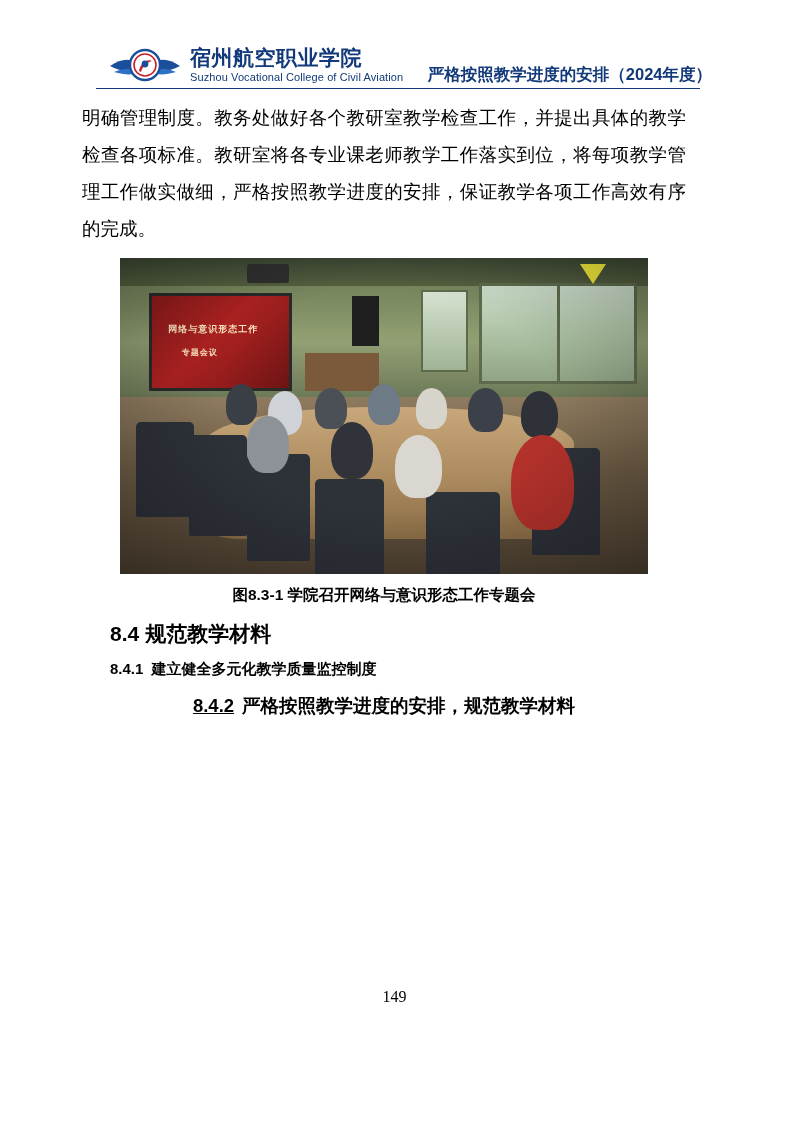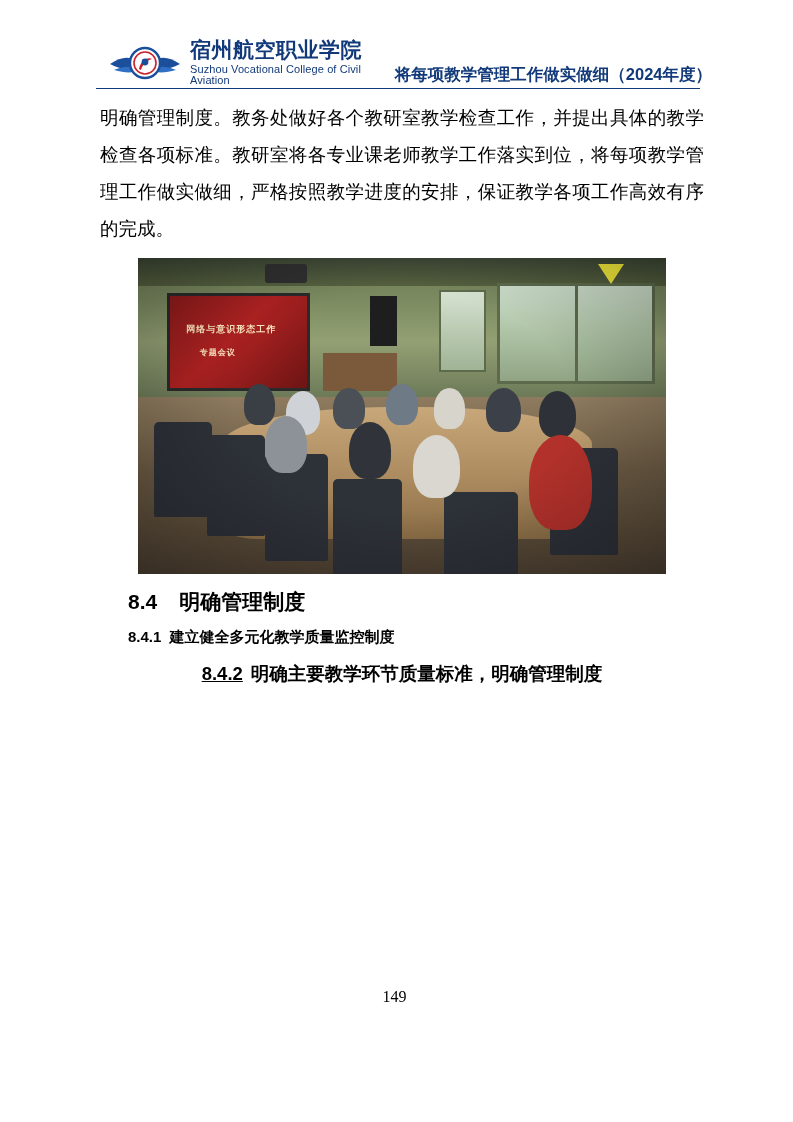--- a/index.html
+++ b/index.html
@@ -71,21 +71,21 @@
     left: 96px;
     top: 88px;
     width: 604px;
     height: 0;
     border-top: 1.6px solid #123a7a;
   }
 
   
   .content {
     position: absolute;
-    left: 100px;
+    left: 82px;
     top: 100px;
     width: 604px;
   }
   p.body {
     margin: 0;
     font-size: 18.5px;
     line-height: 37px;
     color: #000000;
     text-align: justify;
     text-justify: inter-ideograph;
@@ -194,21 +194,21 @@
 
   
   h2.h-sec {
     margin: 14px 0 0 0;
     font-family: "Liberation Sans", sans-serif;
     font-weight: bold;
     font-size: 21px;
     color: #000;
     text-indent: 28px;
   }
-  h2.h-sec .num { margin-right: 22px; }
+  h2.h-sec .num { margin-right: 6px; }
   h3.h-sub {
     margin: 12px 0 0 0;
     font-family: "Liberation Sans", sans-serif;
     font-weight: bold;
     font-size: 15px;
     color: #000;
     text-indent: 28px;
   }
   h3.h-sub .num { margin-right: 8px; }
   h3.h-sub-c {
@@ -253,21 +253,21 @@
             <path d="M31 27 C33 17, 41 15, 44 17 C40 18, 35 21, 33 28 Z" fill="#c6232c"></path>
             <circle cx="37" cy="20" r="3.4" fill="#1b4f9c"></circle>
           </g>
         </svg>
       </span>
       <span class="brand-text">
         <span class="brand-cn">宿州航空职业学院</span>
         <span class="brand-en">Suzhou Vocational College of Civil Aviation</span>
       </span>
     </div>
-    <div class="header-title">将每项教学管理工作做实做细（2024年度）</div>
+    <div class="header-title">严格按照教学进度的安排（2024年度）</div>
   </div>
   <div class="header-rule"></div>
 
   <div class="content">
 
     <p class="body">明确管理制度。教务处做好各个教研室教学检查工作，并提出具体的教学检查各项标准。教研室将各专业课老师教学工作落实到位，将每项教学管理工作做实做细，严格按照教学进度的安排，保证教学各项工作高效有序的完成。</p>
 
     <div class="figure">
       <div class="photo">
         <div class="ph-wall"></div>
@@ -299,31 +299,32 @@
         <div class="person" style="left:66%; top:41%; width:6.5%; height:14%; background:#3c4149;"></div>
         <div class="person" style="left:76%; top:42%; width:7%; height:15%; background:#2e3238;"></div>
         <div class="person" style="left:40%; top:52%; width:8%; height:18%; background:#30343a;"></div>
         <div class="person" style="left:52%; top:56%; width:9%; height:20%; background:#d9d7cf;"></div>
         <div class="person" style="left:74%; top:56%; width:12%; height:30%; background:#b3312b;"></div>
         <div class="person" style="left:24%; top:50%; width:8%; height:18%; background:#8d9298;"></div>
 
         <div class="ph-mark"></div>
         <div class="ph-vig"></div>
       </div>
+      <div class="caption">图8.3-1 学院召开网络与意识形态工作专题会</div>
     </div>
 
     <h2 class="h-sec">
-      <span class="num">8.4</span><span>明确管理制度</span>
+      <span class="num">8.4</span><span>规范教学材料</span>
     </h2>
 
     <h3 class="h-sub">
       <span class="num">8.4.1</span><span>建立健全多元化教学质量监控制度</span>
     </h3>
 
 
     <h3 class="h-sub-c">
-      <span class="num">8.4.2</span><span>明确主要教学环节质量标准，明确管理制度</span>
+      <span class="num">8.4.2</span><span>严格按照教学进度的安排，规范教学材料</span>
     </h3>
 
   </div>
 
   <div class="pagenum">149</div>
 </div>
 
 </body></html>

